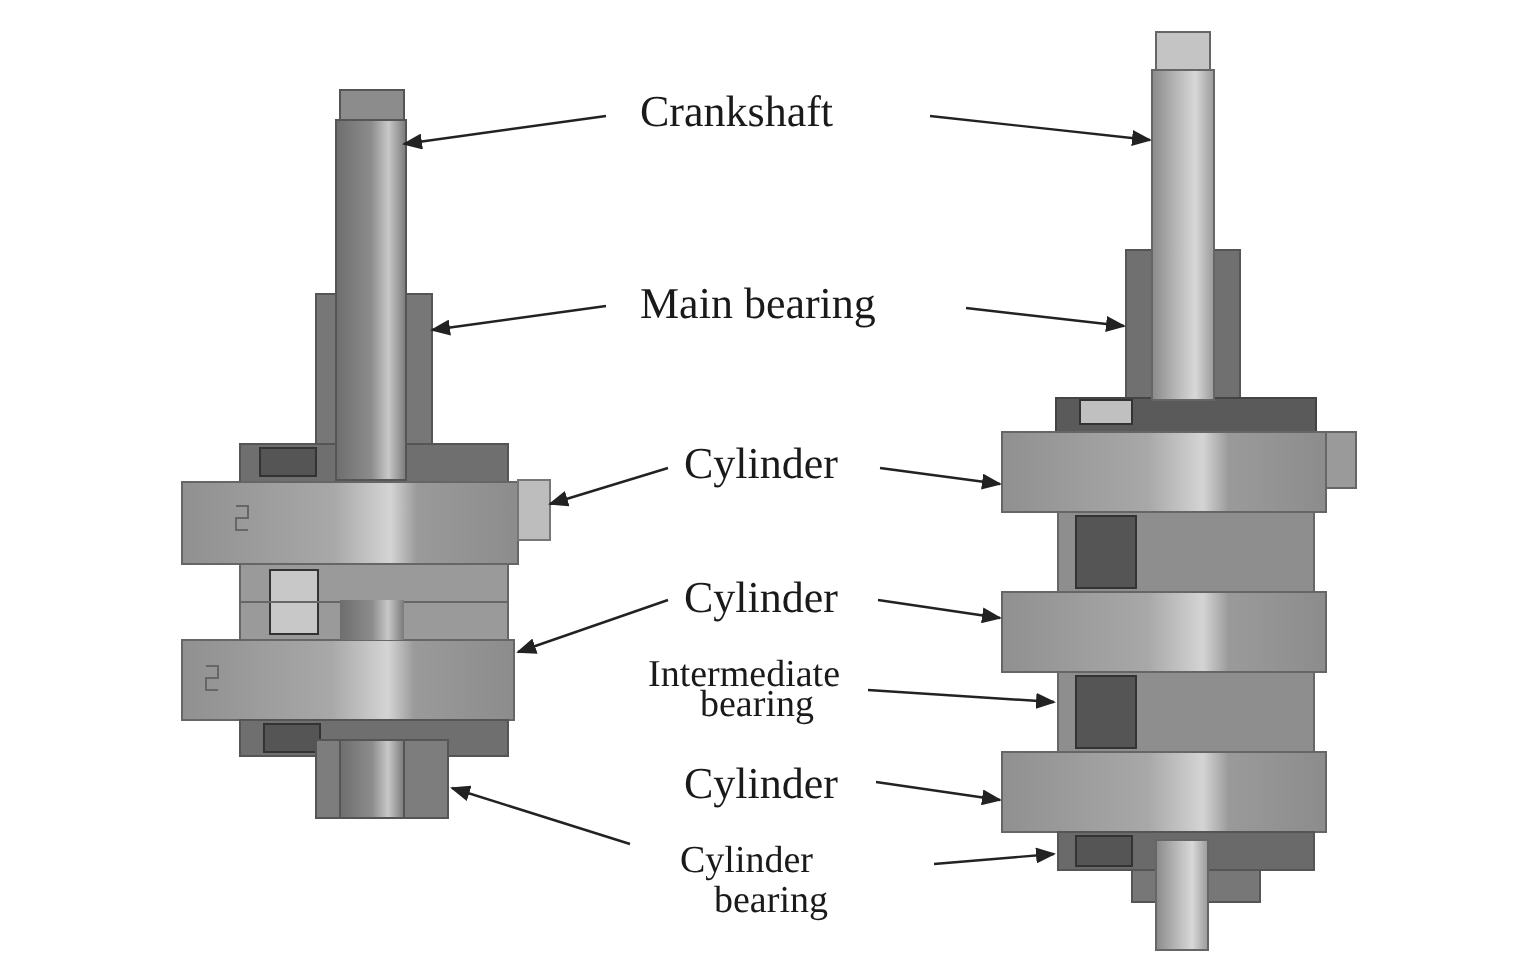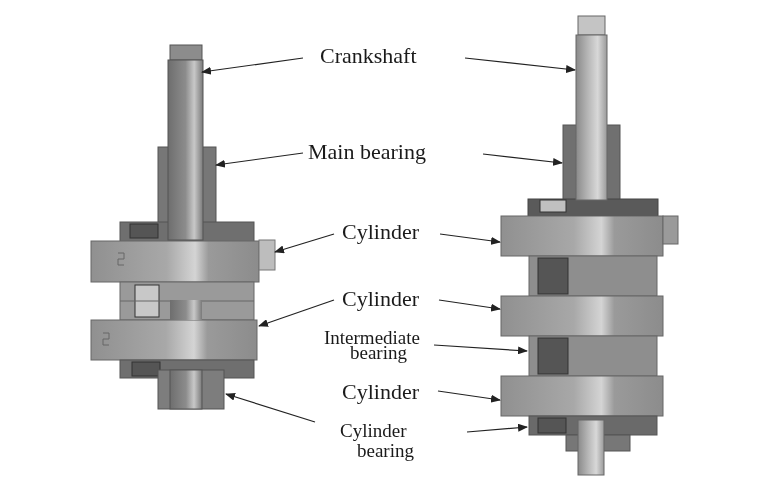--- a/index.html
+++ b/index.html
@@ -101,21 +101,21 @@
     <line x1="334" y1="300" x2="259" y2="326" marker-end="url(#ah)"></line>
     <line x1="439" y1="300" x2="500" y2="309" marker-end="url(#ah)"></line>
     <line x1="434" y1="345" x2="527" y2="351" marker-end="url(#ah)"></line>
     <line x1="438" y1="391" x2="500" y2="400" marker-end="url(#ah)"></line>
     <line x1="315" y1="422" x2="226" y2="394" marker-end="url(#ah)"></line>
     <line x1="467" y1="432" x2="527" y2="427" marker-end="url(#ah)"></line>
   </g>
 </svg>
 
 <div class="lbl" style="left:320px; top:46px;">Crankshaft</div>
-<div class="lbl" style="left:308px; top:142px;">Main bearing</div>
+<div class="lbl" style="left:320px; top:142px;">Main bearing</div>
 <div class="lbl" style="left:342px; top:222px;">Cylinder</div>
 <div class="lbl" style="left:342px; top:289px;">Cylinder</div>
 <div class="lbl small" style="left:324px; top:328px;">Intermediate</div>
 <div class="lbl small" style="left:350px; top:343px;">bearing</div>
 <div class="lbl" style="left:342px; top:382px;">Cylinder</div>
 <div class="lbl small" style="left:340px; top:421px;">Cylinder</div>
 <div class="lbl small" style="left:357px; top:441px;">bearing</div>
 </div>
 
 </body></html>

